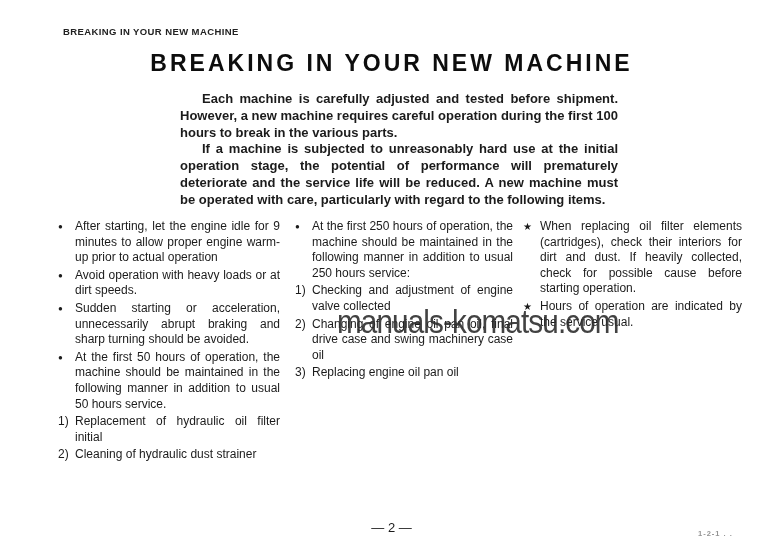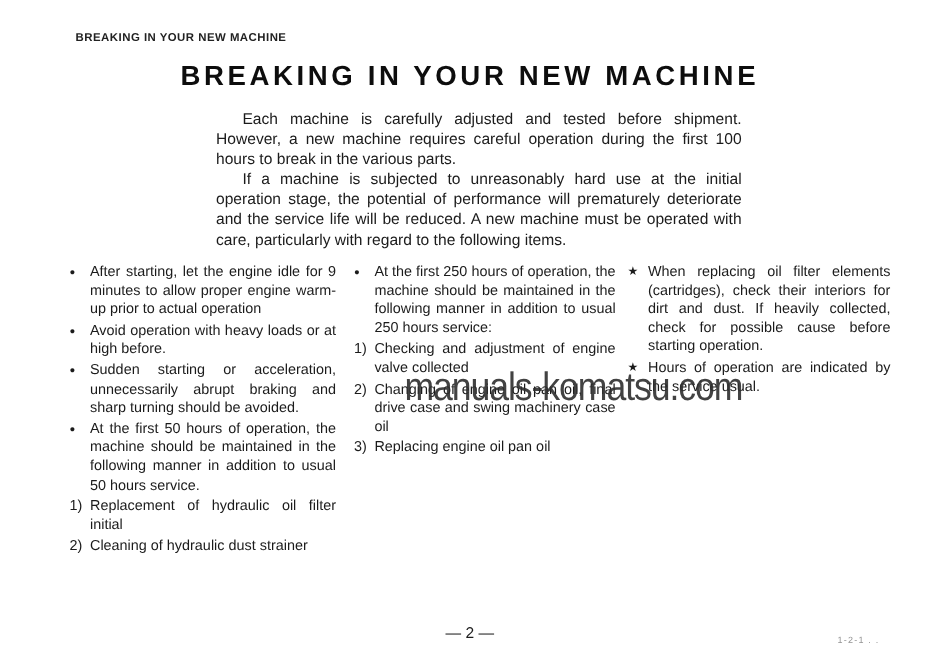--- a/index.html
+++ b/index.html
@@ -22,20 +22,21 @@
   .doc-title {
     position:absolute; top:50px; left:0; width:100%;
     text-align:center;
     font-size:23px; font-weight:bold; letter-spacing:3px;
     color:#0d0d0d; white-space:nowrap;
   }
   .intro {
     position:absolute; left:180px; top:91px; width:438px;
     font-size:13px; line-height:16.8px; text-align:justify;
     color:#1b1b1b;
+    font-weight:bold;
   }
   .intro p { margin:0; text-indent:22px; }
   .columns {
     position:absolute; left:58px; top:219px; width:684px;
     display:flex; z-index:1;
   }
   .col { font-size:12px; line-height:15.6px; color:#1b1b1b; }
   .col-left  { width:222px; margin-right:15px; }
   .col-mid   { width:218px; margin-right:10px; }
   .col-right { width:219px; }
@@ -51,21 +52,21 @@
     color:#2e2e2e; opacity:0.9;
     transform:scaleX(0.9); transform-origin:left top;
     white-space:nowrap; z-index:2;
   }
   .page-number {
     position:absolute; top:520px; left:0; width:783px;
     text-align:center; font-size:13px; color:#1b1b1b;
   }
   .footer-code {
     position:absolute; left:698px; top:529px;
-    font-size:7.5px; color:#949494; letter-spacing:1px;
+    font-size:7.5px; color:#949494; letter-spacing:1px;font-weight:bold;
   }
 </style>
 </head>
 <body>
 
 <div class="page">
 
   <div class="running-header">BREAKING IN YOUR NEW MACHINE</div>
 
   <div class="doc-title">BREAKING IN YOUR NEW MACHINE</div>
@@ -77,21 +78,21 @@
 
   <div class="columns">
 
     <div class="col col-left">
       <div class="item">
         <span class="marker m-bullet">●</span>
         <span class="item-text">After starting, let the engine idle for 9 minutes to allow proper engine warm-up prior to actual operation</span>
       </div>
       <div class="item">
         <span class="marker m-bullet">●</span>
-        <span class="item-text">Avoid operation with heavy loads or at high before.</span>
+        <span class="item-text">Avoid operation with heavy loads or at dirt speeds.</span>
       </div>
       <div class="item">
         <span class="marker m-bullet">●</span>
         <span class="item-text">Sudden starting or acceleration, unnecessarily abrupt braking and sharp turning should be avoided.</span>
       </div>
       <div class="item">
         <span class="marker m-bullet">●</span>
         <span class="item-text">At the first 50 hours of operation, the machine should be maintained in the following manner in addition to usual 50 hours service.</span>
       </div>
       <div class="item">

